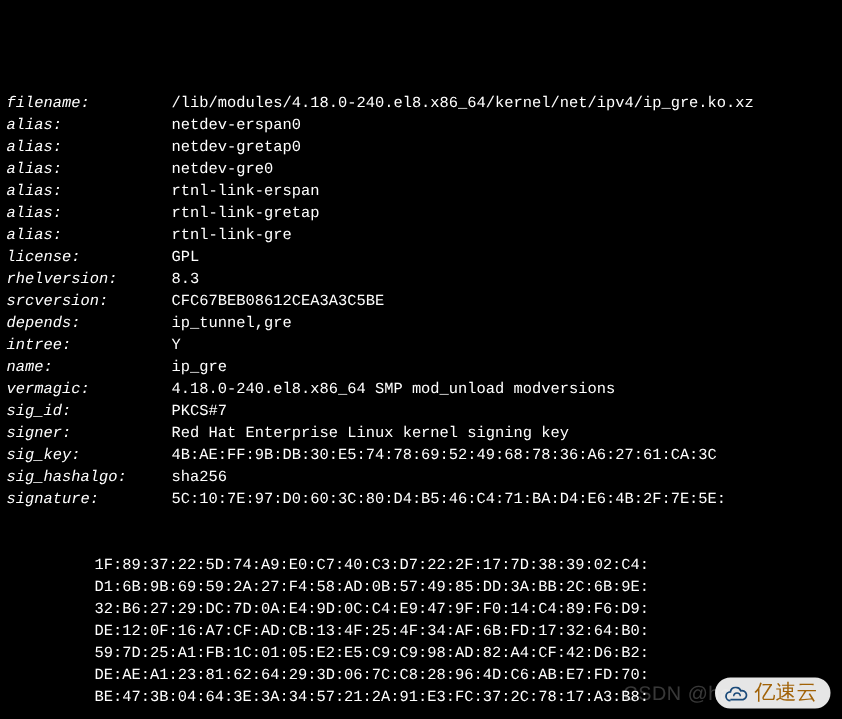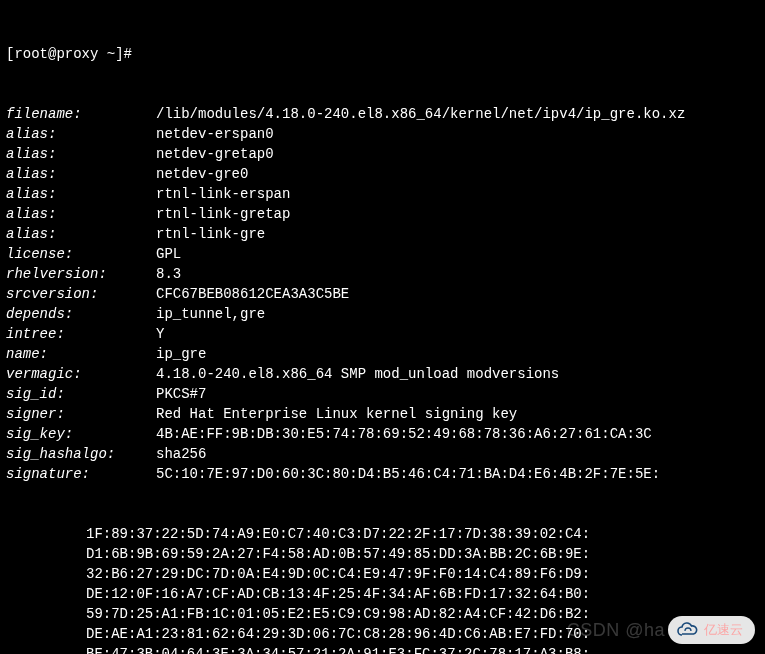--- a/index.html
+++ b/index.html
@@ -32,47 +32,47 @@
   }
   .indent {
     margin-left: 80px;
   }
   
   .badge {
     position: absolute;
     right: 10px;
     bottom: 10px;
     background: rgba(255,255,255,0.9);
-    color: #fca5a5;
+    color: #a16207;
     border-radius: 18px;
     padding: 4px 12px 4px 8px;
     display: flex;
-    align-items: center;
+    align-items: flex-end;
     gap: 6px;
     font-family: "Arial", sans-serif;
-    font-size: 13px;
+    font-size: 19px;
     box-shadow: 0 1px 4px rgba(0,0,0,0.4);
   }
   .badge svg { display:block; }
   .csdn-wm {
     position: absolute;
     right: 100px;
     bottom: 14px;
     color: rgba(255,255,255,0.22);
     font-family: "Arial", sans-serif;
     font-size: 18px;
     letter-spacing: 0.5px;
   }
 </style>
 </head>
 <body>
 
 <div class="term">
   <div class="row">
-    <span>[root@proxy ~]# </span>
+    
   </div>
   <div id="kv-area"><div class="row"><span class="col-key">filename:</span><span class="col-val">/lib/modules/4.18.0-240.el8.x86_64/kernel/net/ipv4/ip_gre.ko.xz</span></div><div class="row"><span class="col-key">alias:</span><span class="col-val">netdev-erspan0</span></div><div class="row"><span class="col-key">alias:</span><span class="col-val">netdev-gretap0</span></div><div class="row"><span class="col-key">alias:</span><span class="col-val">netdev-gre0</span></div><div class="row"><span class="col-key">alias:</span><span class="col-val">rtnl-link-erspan</span></div><div class="row"><span class="col-key">alias:</span><span class="col-val">rtnl-link-gretap</span></div><div class="row"><span class="col-key">alias:</span><span class="col-val">rtnl-link-gre</span></div><div class="row"><span class="col-key">license:</span><span class="col-val">GPL</span></div><div class="row"><span class="col-key">rhelversion:</span><span class="col-val">8.3</span></div><div class="row"><span class="col-key">srcversion:</span><span class="col-val">CFC67BEB08612CEA3A3C5BE</span></div><div class="row"><span class="col-key">depends:</span><span class="col-val">ip_tunnel,gre</span></div><div class="row"><span class="col-key">intree:</span><span class="col-val">Y</span></div><div class="row"><span class="col-key">name:</span><span class="col-val">ip_gre</span></div><div class="row"><span class="col-key">vermagic:</span><span class="col-val">4.18.0-240.el8.x86_64 SMP mod_unload modversions</span></div><div class="row"><span class="col-key">sig_id:</span><span class="col-val">PKCS#7</span></div><div class="row"><span class="col-key">signer:</span><span class="col-val">Red Hat Enterprise Linux kernel signing key</span></div><div class="row"><span class="col-key">sig_key:</span><span class="col-val">4B:AE:FF:9B:DB:30:E5:74:78:69:52:49:68:78:36:A6:27:61:CA:3C</span></div><div class="row"><span class="col-key">sig_hashalgo:</span><span class="col-val">sha256</span></div><div class="row"><span class="col-key">signature:</span><span class="col-val">5C:10:7E:97:D0:60:3C:80:D4:B5:46:C4:71:BA:D4:E6:4B:2F:7E:5E:</span></div></div>
   <div id="sig-area"><div class="indent">1F:89:37:22:5D:74:A9:E0:C7:40:C3:D7:22:2F:17:7D:38:39:02:C4:</div><div class="indent">D1:6B:9B:69:59:2A:27:F4:58:AD:0B:57:49:85:DD:3A:BB:2C:6B:9E:</div><div class="indent">32:B6:27:29:DC:7D:0A:E4:9D:0C:C4:E9:47:9F:F0:14:C4:89:F6:D9:</div><div class="indent">DE:12:0F:16:A7:CF:AD:CB:13:4F:25:4F:34:AF:6B:FD:17:32:64:B0:</div><div class="indent">59:7D:25:A1:FB:1C:01:05:E2:E5:C9:C9:98:AD:82:A4:CF:42:D6:B2:</div><div class="indent">DE:AE:A1:23:81:62:64:29:3D:06:7C:C8:28:96:4D:C6:AB:E7:FD:70:</div><div class="indent">BE:47:3B:04:64:3E:3A:34:57:21:2A:91:E3:FC:37:2C:78:17:A3:B8:</div></div>
 </div>
 
 <div class="csdn-wm">CSDN @ha</div>
 
 <div class="badge">
   <span>
     <svg width="22" height="16" viewBox="0 0 22 16">

